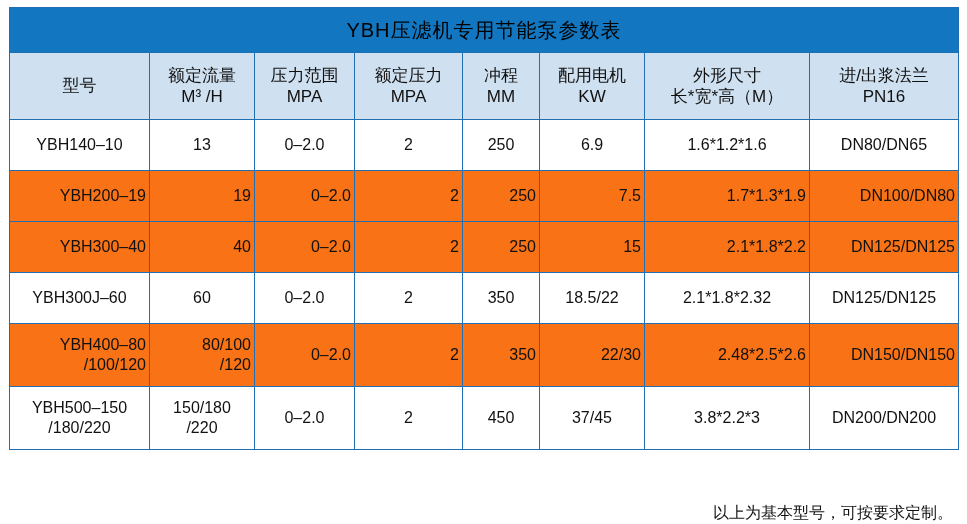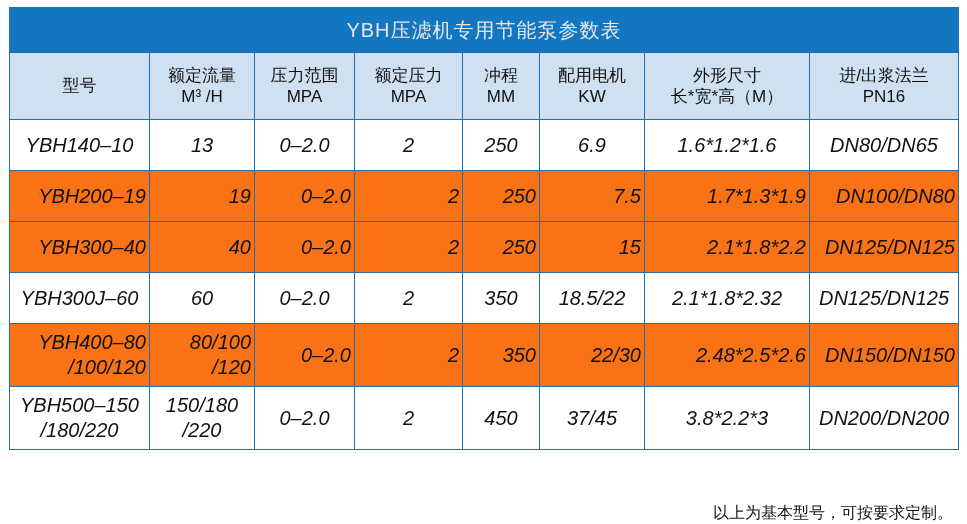--- a/index.html
+++ b/index.html
@@ -27,41 +27,40 @@
     table-layout: fixed;
   }
   table.spec td, table.spec th {
     border: 1px solid #1f6fb2;
     text-align: center;
     vertical-align: middle;
     font-weight: normal;
   }
   .title-row td {
     background: #1277c0;
-    color: #e5e5e5;
+    color: #000000;
     font-size: 20px;
     font-weight: bold;
     height: 42px;
     letter-spacing: 1px;
     border: 1px solid #1277c0;
   }
   .head-row td {
     background: #cfe0f0;
     color: #111111;
     font-size: 17px;
     height: 62px;
     line-height: 1.25;
     padding: 2px 3px;
   }
   .data-row td {
-    font-size: 20px;
+    font-size: 16px;
     height: 46px;
     padding: 2px 3px;
     line-height: 1.25;
-    font-style: italic;
   }
   .data-row.odd td {
     background: #ffffff;
   }
   .data-row.even td {
     background: #f97316;
     text-align: right;
   }
   .data-row.tall td {
     height: 58px;

